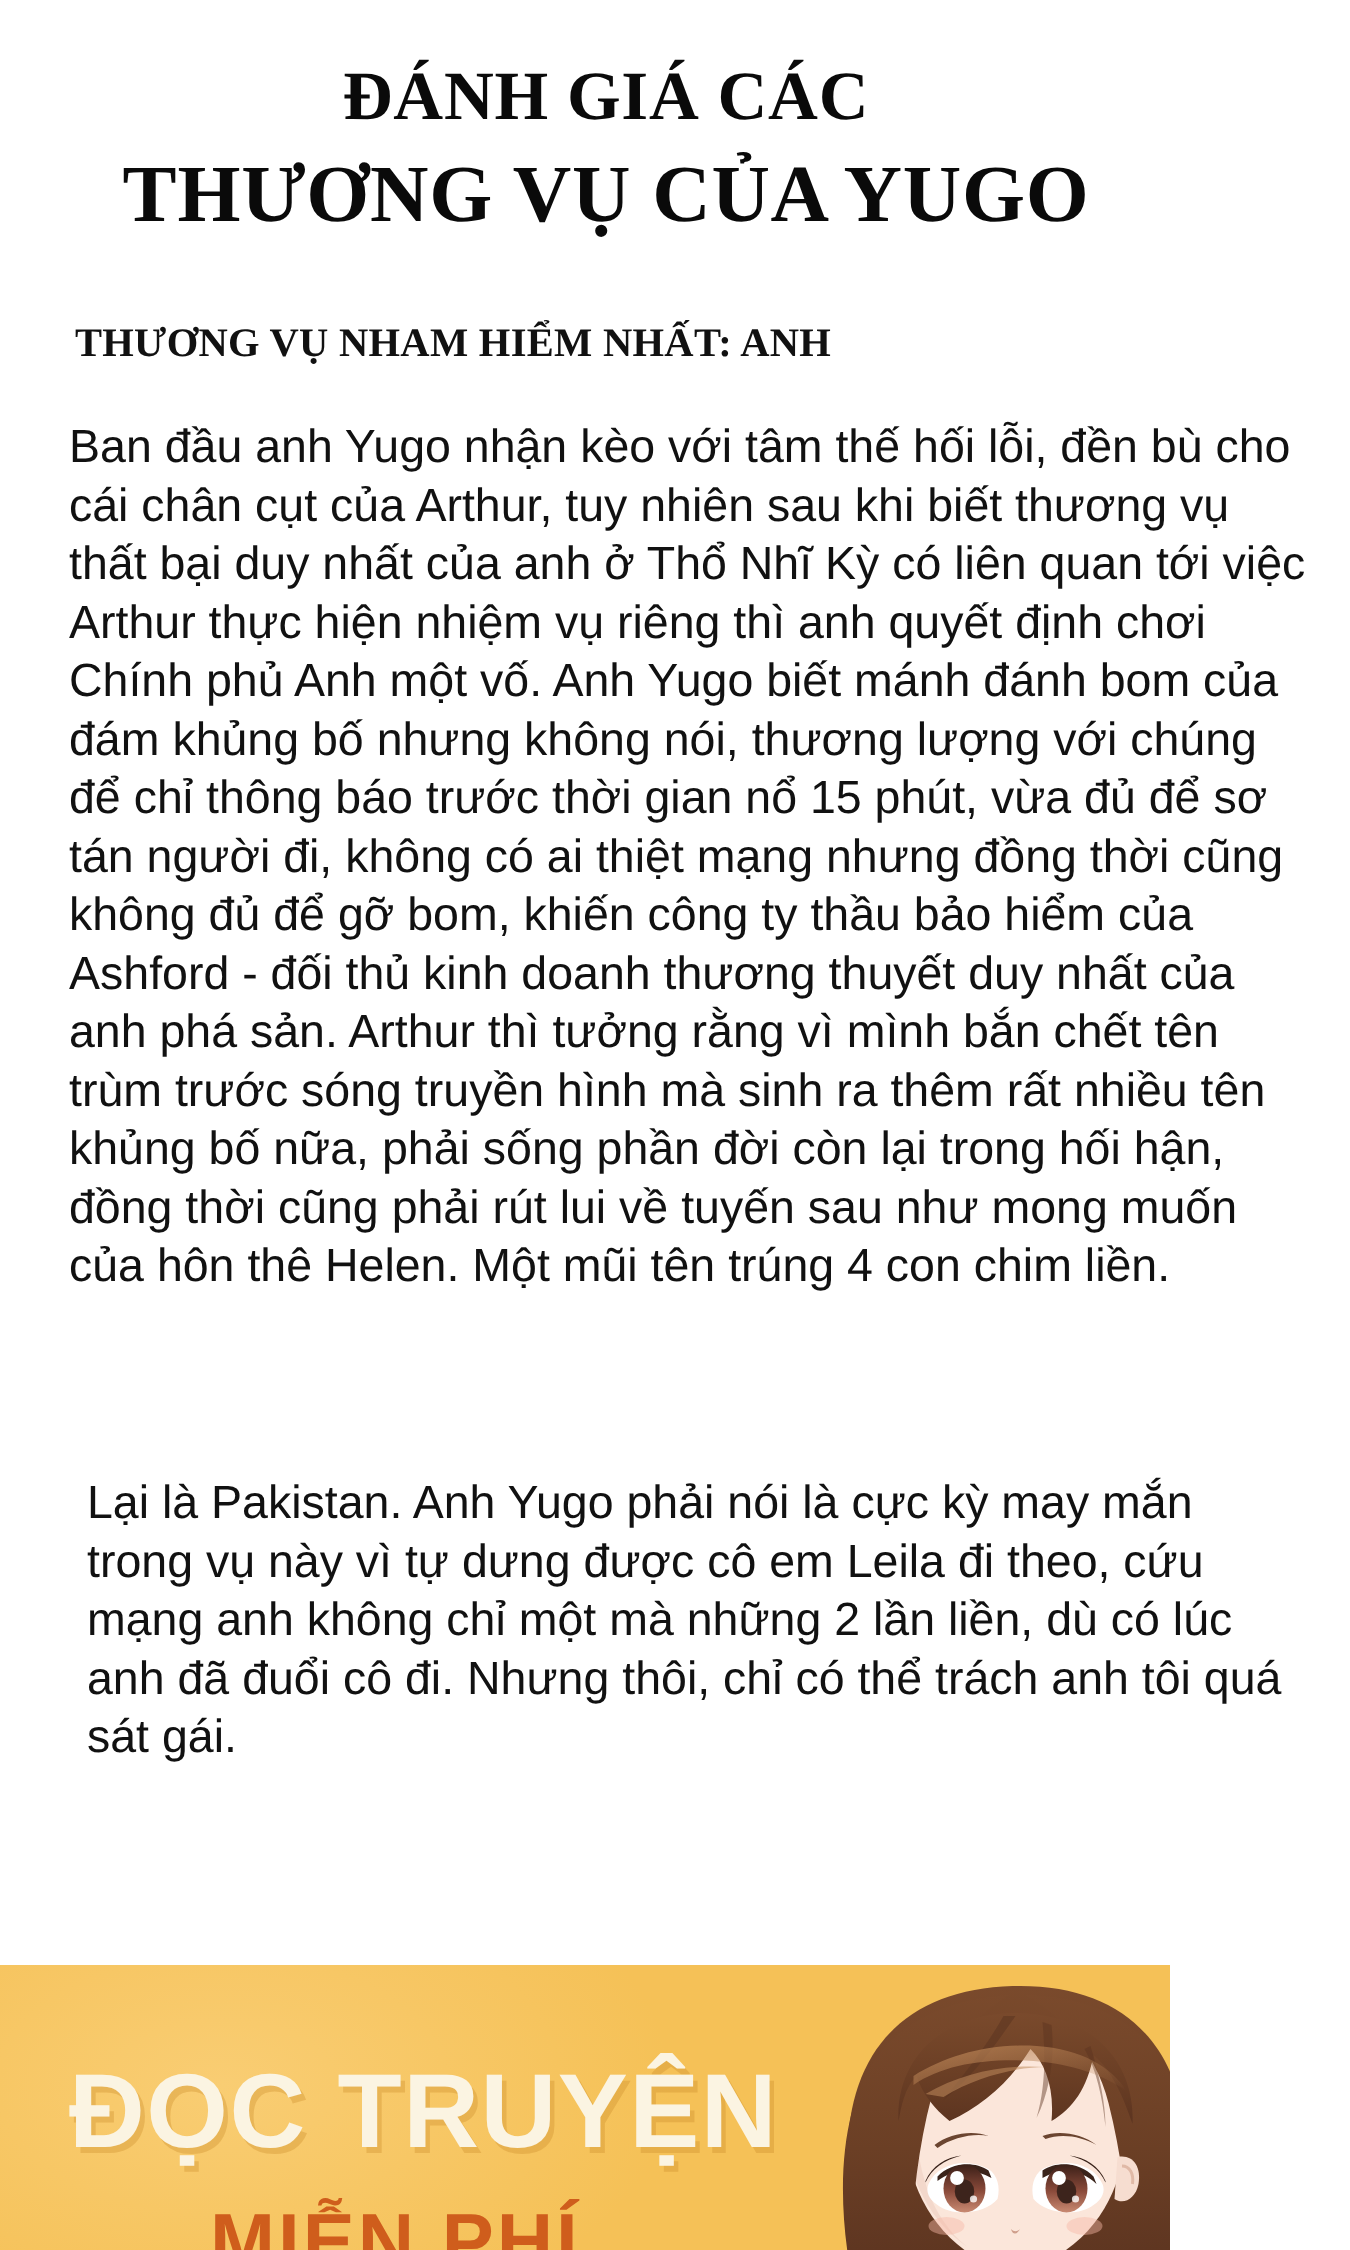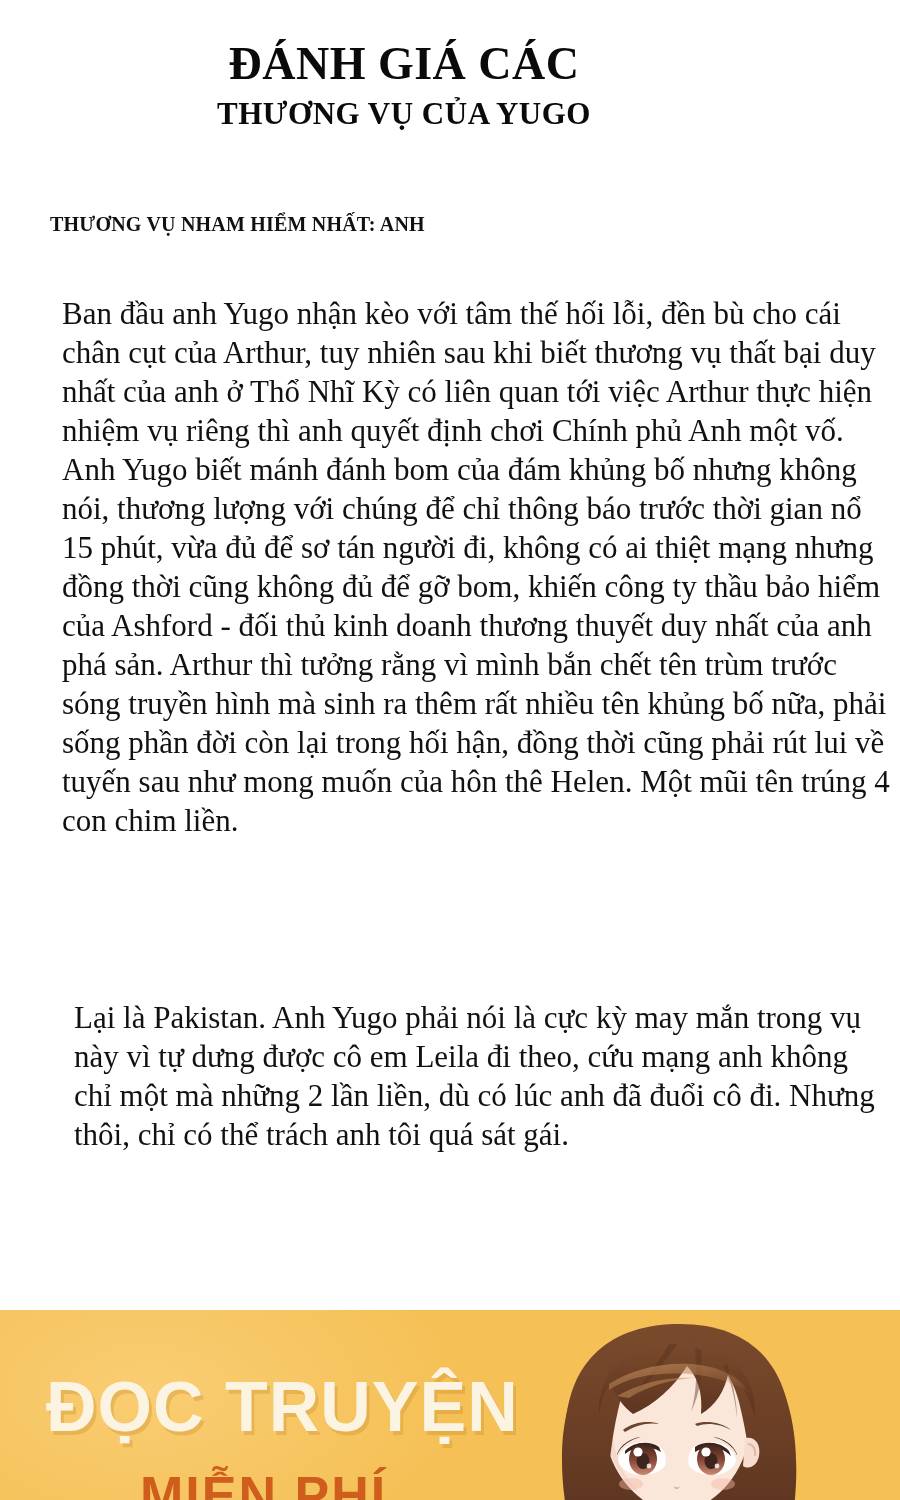--- a/index.html
+++ b/index.html
@@ -38,40 +38,40 @@
     text-align: center;
     font-family: "Liberation Serif", "DejaVu Serif", serif;
     font-weight: bold;
     font-size: 46px;
     line-height: 1.30;
     letter-spacing: 0.5px;
     color: #0a0a0a;
   }
   .main-title .tline { display: block; white-space: nowrap; }
   .main-title .tline-1 { font-size: 46px; }
-  .main-title .tline-2 { font-size: 31px; }
+  .main-title .tline-2 { font-size: 54px; }
 
   .section-heading {
     margin: 0;
     padding: 0 46px;
     font-family: "Liberation Serif", "DejaVu Serif", serif;
     font-weight: bold;
-    font-size: 20px;
+    font-size: 27px;
     line-height: 1.2;
     color: #111111;
     letter-spacing: 0.2px;
   }
 
   .h-anh { position: absolute; left: 4px; top: 212px; }
   .h-pak { position: absolute; left: 8px; top: 912px; }
 
   .body-para {
     position: absolute;
-    margin: 16px;
-    font-family: Liberation Serif, serif;
+    margin: 0;
+    font-family: Liberation Sans, sans-serif;
     font-size: 31px;
     line-height: 39px;
     color: #111111;
     text-align: left;
     white-space: pre-line;
   }
   .para-anh {
     left: 46px;
     top: 278px;
     width: 828px;
@@ -80,21 +80,21 @@
     left: 58px;
     top: 982px;
     width: 812px;
   }
 
   
   .banner {
     position: absolute;
     left: 0;
     top: 1310px;
-    width: 900px;
+    width: 780px;
     height: 190px;
     background: #f5c157;
     overflow: hidden;
   }
   .banner-bg-glow {
     position: absolute;
     left: -60px;
     top: -40px;
     width: 520px;
     height: 300px;

